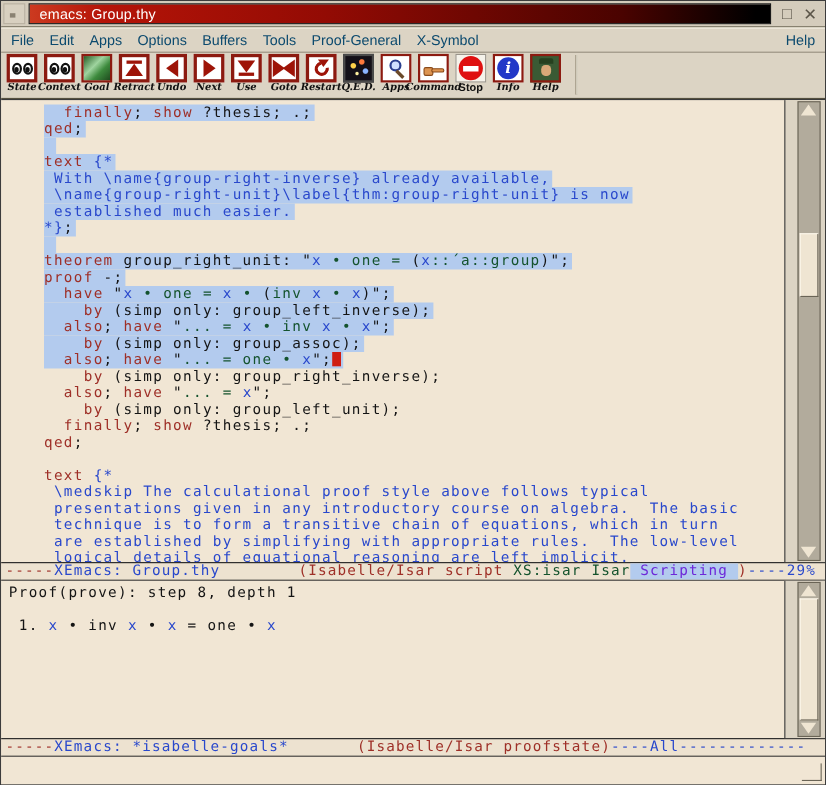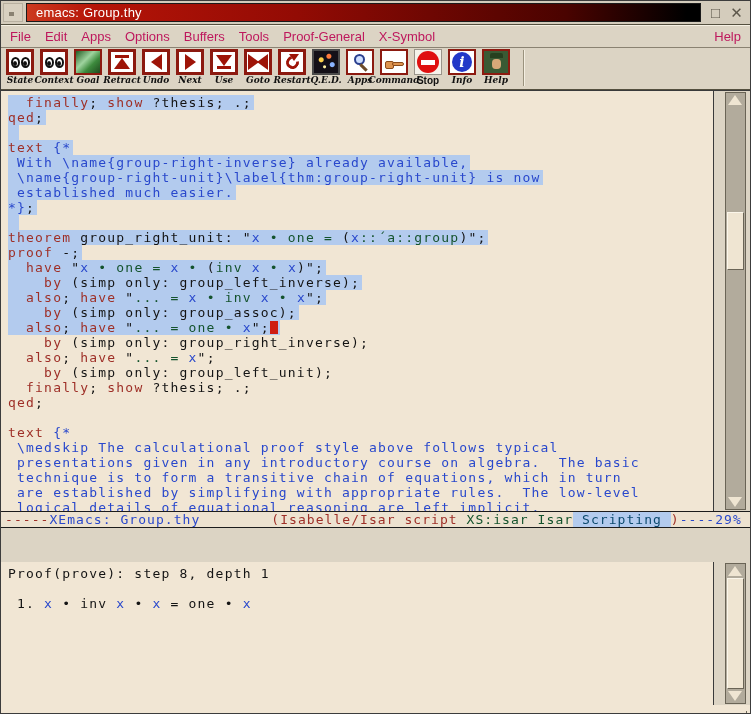--- a/index.html
+++ b/index.html
@@ -17,21 +17,21 @@
     background:#8a8272; }
   .title-grad { flex:1; display:flex; align-items:center; padding-left:9px;
     background:linear-gradient(90deg,#cc3a20 0%,#b51408 10%,#930b04 40%,#4a0300 80%,#000 98%);
     border:1px solid #1a1a1a; color:#fff; font-weight:normal; font-size:13px; letter-spacing:.2px; }
   .win-controls { display:flex; align-items:center; gap:4px; padding:0 3px 0 6px;
     color:#5c564a; font-size:15px; }
   .wc { width:17px; height:17px; display:flex; align-items:center; justify-content:center; }
   
   .menubar { height:23px; background:#dcd4c4; border-top:1px solid #f6f1e4;
     border-bottom:1px solid #8a8272; display:flex; align-items:center;
-    font-size:13px; color:#be185d; padding:0 9px; }
+    font-size:13px; color:#0c4a6e; padding:0 9px; }
   .menubar .items { display:flex; gap:14px; flex:1; }
   .menubar span { white-space:nowrap; }
   
   .toolbar { height:42px; background:#dcd4c4; border-bottom:1px solid #55503f;
     display:flex; align-items:flex-start; padding:1px 0 0 2px; }
   .tb-btn { width:34px; height:40px; display:flex; flex-direction:column; align-items:center; }
   .tb-label { font-family:"DejaVu Serif", serif; font-style:italic; font-weight:bold;
     font-size:9px; color:#111; margin-top:0; white-space:nowrap; }
   .tb-btn.stop .tb-label { font-family:"Liberation Sans",sans-serif; font-style:normal; font-size:10px;text-align:center; }
   .ico { width:28px; height:26px; position:relative; display:flex; align-items:center;
@@ -78,32 +78,32 @@
     font-family:"DejaVu Serif",serif; font-weight:bold; font-style:italic; font-size:14px;
     display:flex; align-items:center; justify-content:center; }
   .ico-help { background:#3a5a34; border:2px solid #8c1a10; }
   .cap { position:absolute; top:2px; left:6px; width:13px; height:5px; background:#26401f;
     border-radius:2px 2px 0 0; }
   .face { position:absolute; top:8px; left:8px; width:9px; height:10px; background:#d8a878;
     border-radius:40%; }
   .tb-sep { width:2px; height:36px; background:#9a927e; border-right:1px solid #f4efe2;
     margin-left:10px; margin-top:1px; }
   
-  .main-row { display:flex; height:421px; border-top:1px solid #3a3a3a; background:#f1e6d4; }
-  .goals-row { display:flex; height:143px; background:#f1e6d4;margin-top:34px; }
+  .main-row { display:flex; height:421px; border-top:1px solid #3a3a3a; background:#f1e6d4;padding-left:32px; }
+  .goals-row { display:flex; height:143px; background:#f1e6d4; }
   .text-col { flex:1; overflow:hidden; padding:4px 0 0 7px; }
   .line { height:15px; white-space:pre; font-family:"DejaVu Sans Mono",monospace;
     font-size:13px; letter-spacing:1.2px; line-height:15px; }
   .hl { background:#b3cbee; padding-right:2px; }
   .cursor { display:inline-block; width:8px; height:13px; background:#cf1d12; vertical-align:-2px; }
   .tk-r { color:#9e2f27; }
   .tk-b { color:#2948cc; }
   .tk-g { color:#14532d; }
   .tk-k { color:#141414; }
-  .tk-s { color:#0c4a6e; background:#b3cbee; }
+  .tk-s { color:#6d28d9; background:#b3cbee; }
   
   .scroll-col { width:37px; background:#dcd4c4; border-left:1px solid #3a3a3a;
     display:flex; justify-content:center; padding:1px 0 1px 6px; }
   .sb { width:21px; background:#b2ab9c; border:1px solid #6a6456; display:flex; flex-direction:column; }
   .sb-btn { height:14px; display:flex; align-items:center; justify-content:center; }
   .arr { width:0; height:0; }
   .arr.up { border-left:7px solid transparent; border-right:7px solid transparent; border-bottom:10px solid #efe5d2; }
   .arr.down { border-left:7px solid transparent; border-right:7px solid transparent; border-top:10px solid #efe5d2; }
   .sb-track { flex:1; position:relative; }
   .sb-thumb { position:absolute; left:1px; right:1px; background:#efe5d2;
@@ -310,19 +310,20 @@
         <div class="sb-track">
           <div class="sb-thumb" id="thumb-goals" style="top: 0%; height: 100%;"></div>
         </div>
         <div class="sb-btn">
             <span class="arr down"></span>
           </div>
       </div>
     </div>
   </div>
 
+  <div class="modeline" id="ml-goals"><span class="tk-r">-----</span><span class="tk-b">XEmacs: *isabelle-goals*</span><span class="tk-k">       </span><span class="tk-r">(Isabelle/Isar proofstate)</span><span class="tk-b">----All-------------</span></div>
 
   <div class="minibuffer">
     <span class="line"></span>
     <div class="grip"></div>
   </div>
 
 </div>
 
 </body></html>

